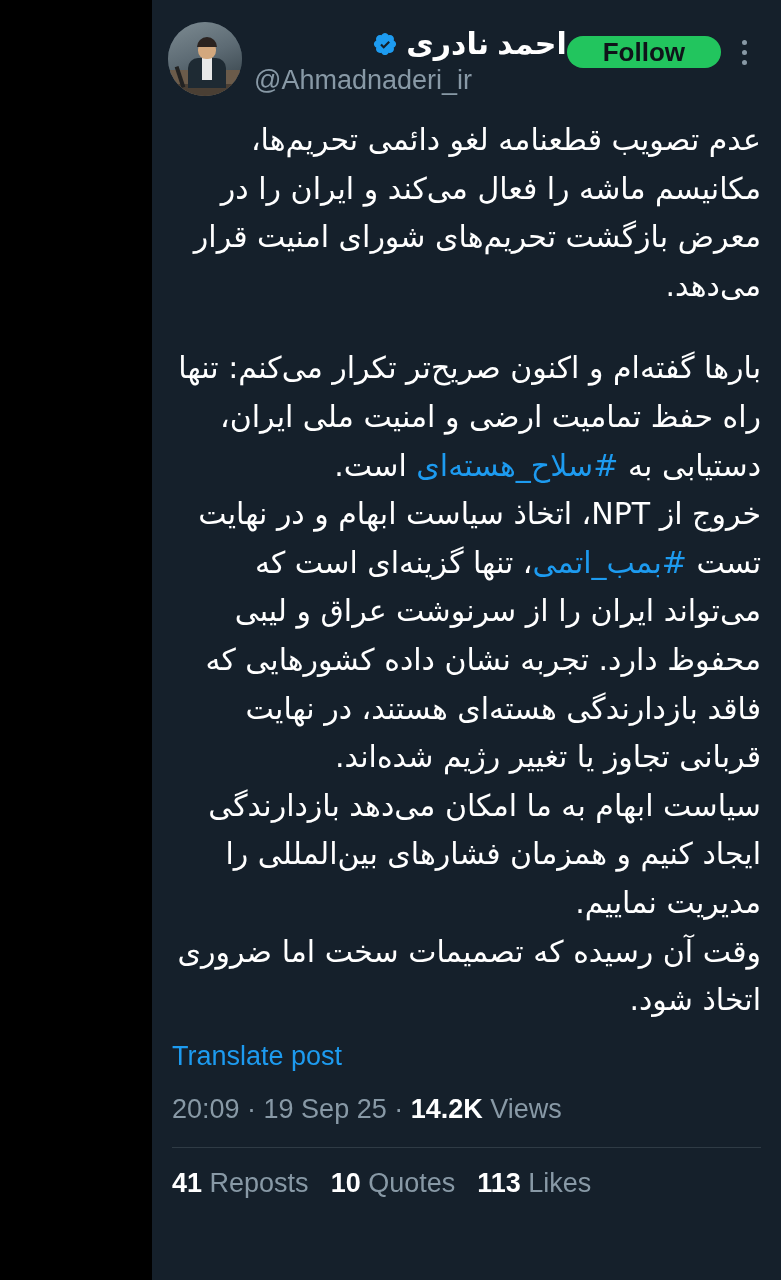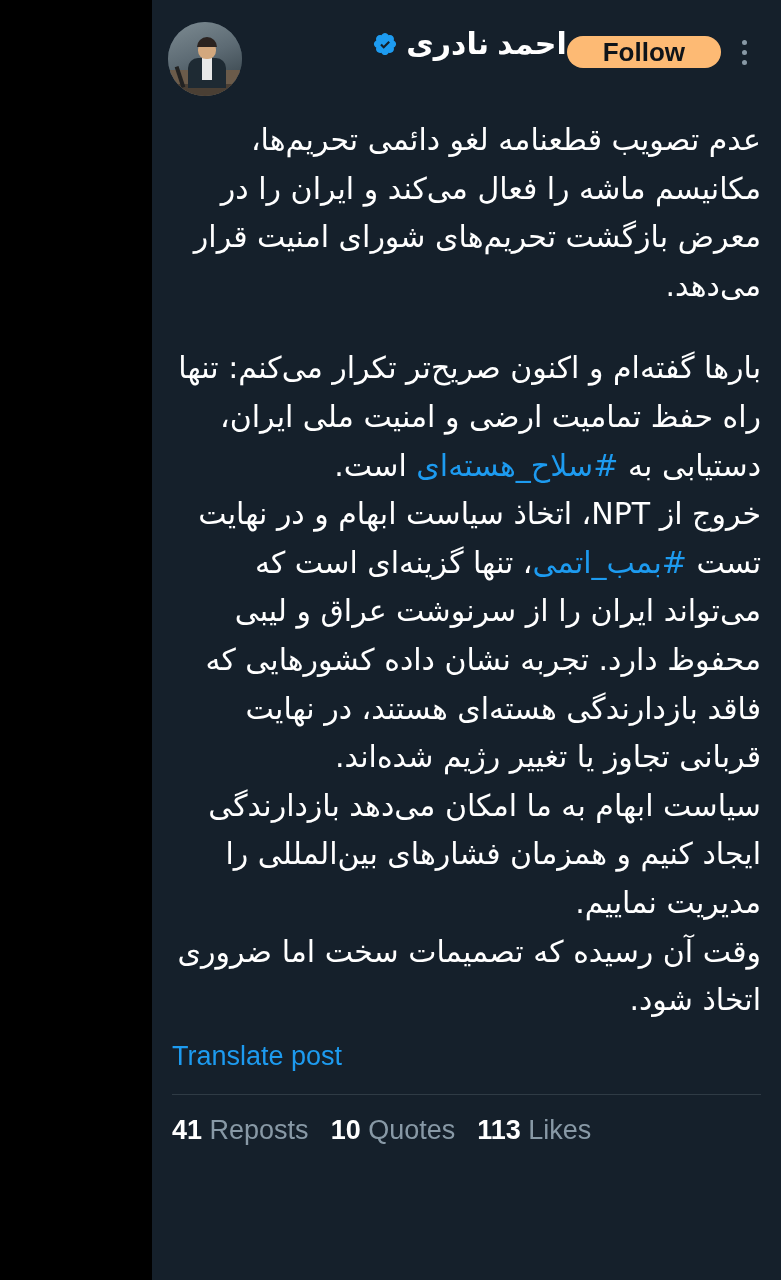--- a/index.html
+++ b/index.html
@@ -80,21 +80,21 @@
   }
 
   .header-actions {
     display: flex;
     flex-direction: row;
     align-items: center;
     gap: 6px;
     padding-top: 8px;
   }
   .follow-btn {
-    background: #fdba74;
+    background: #22c55e;
     color: #0f1419;
     font-size: 26px;
     font-weight: bold;
     border: none;
     border-radius: 999px;
     padding: 2px 36px;
     cursor: pointer;
     font-family: "Liberation Sans", sans-serif;
     line-height: 1.1;
   }
@@ -194,20 +194,21 @@
     </div>
 
     <div class="name-block">
       <div class="name-row">
         <div class="display-name">احمد نادری</div>
         <svg class="verified" viewBox="0 0 24 24">
           <path fill="#1d9bf0" d="M22.25 12c0-1.43-.88-2.67-2.19-3.34.46-1.39.2-2.9-.81-3.91s-2.52-1.27-3.91-.81C14.67 2.63 13.43 1.75 12 1.75s-2.67.88-3.34 2.19c-1.39-.46-2.9-.2-3.91.81s-1.27 2.52-.81 3.91C2.63 9.33 1.75 10.57 1.75 12s.88 2.67 2.19 3.34c-.46 1.39-.2 2.9.81 3.91s2.52 1.27 3.91.81c.67 1.31 1.91 2.19 3.34 2.19s2.67-.88 3.34-2.19c1.39.46 2.9.2 3.91-.81s1.27-2.52.81-3.91c1.31-.67 2.19-1.91 2.19-3.34z"></path>
           <path fill="#15202b" d="M10.81 16.4l-3.2-3.2 1.41-1.41 1.79 1.79 4.38-4.38 1.41 1.41-5.79 5.79z"></path>
         </svg>
       </div>
+      <div class="handle">@Ahmadnaderi_ir</div>
     </div>
 
     <div class="header-actions">
       <button class="follow-btn">Follow</button>
       <div class="more-btn">
         <i></i>
         <i></i>
         <i></i>
       </div>
     </div>
@@ -217,20 +218,23 @@
     <div class="tweet-text"><span>عدم تصویب قطعنامه لغو دائمی تحریم‌ها، مکانیسم ماشه را فعال می‌کند و ایران را در معرض بازگشت تحریم‌های شورای امنیت قرار می‌دهد.</span><span class="para-gap"></span><span>بارها گفته‌ام و اکنون صریح‌تر تکرار می‌کنم: تنها راه حفظ تمامیت ارضی و امنیت ملی ایران، دستیابی به </span><span class="hashtag">#سلاح_هسته‌ای</span><span> است.</span>
 <span>خروج از NPT، اتخاذ سیاست ابهام و در نهایت تست </span><span class="hashtag">#بمب_اتمی</span><span>، تنها گزینه‌ای است که می‌تواند ایران را از سرنوشت عراق و لیبی محفوظ دارد. تجربه نشان داده کشورهایی که فاقد بازدارندگی هسته‌ای هستند، در نهایت قربانی تجاوز یا تغییر رژیم شده‌اند.
 سیاست ابهام به ما امکان می‌دهد بازدارندگی ایجاد کنیم و همزمان فشارهای بین‌المللی را مدیریت نماییم.
 وقت آن رسیده که تصمیمات سخت اما ضروری اتخاذ شود.</span></div>
   </div>
 
   <div class="translate">
     <span>Translate post</span>
   </div>
 
+  <div class="meta">
+    <span class="time">20:09</span><span class="time"> · </span><span class="time">19 Sep 25</span><span class="time"> · </span><span class="views-count">14.2K</span><span class="time"> Views</span>
+  </div>
 
   <div class="divider"></div>
 
   <div class="stats">
     <div class="stat"><b>41</b> <span>Reposts</span></div>
     <div class="stat"><b>10</b> <span>Quotes</span></div>
     <div class="stat"><b>113</b> <span>Likes</span></div>
   </div>
 
 </div>

